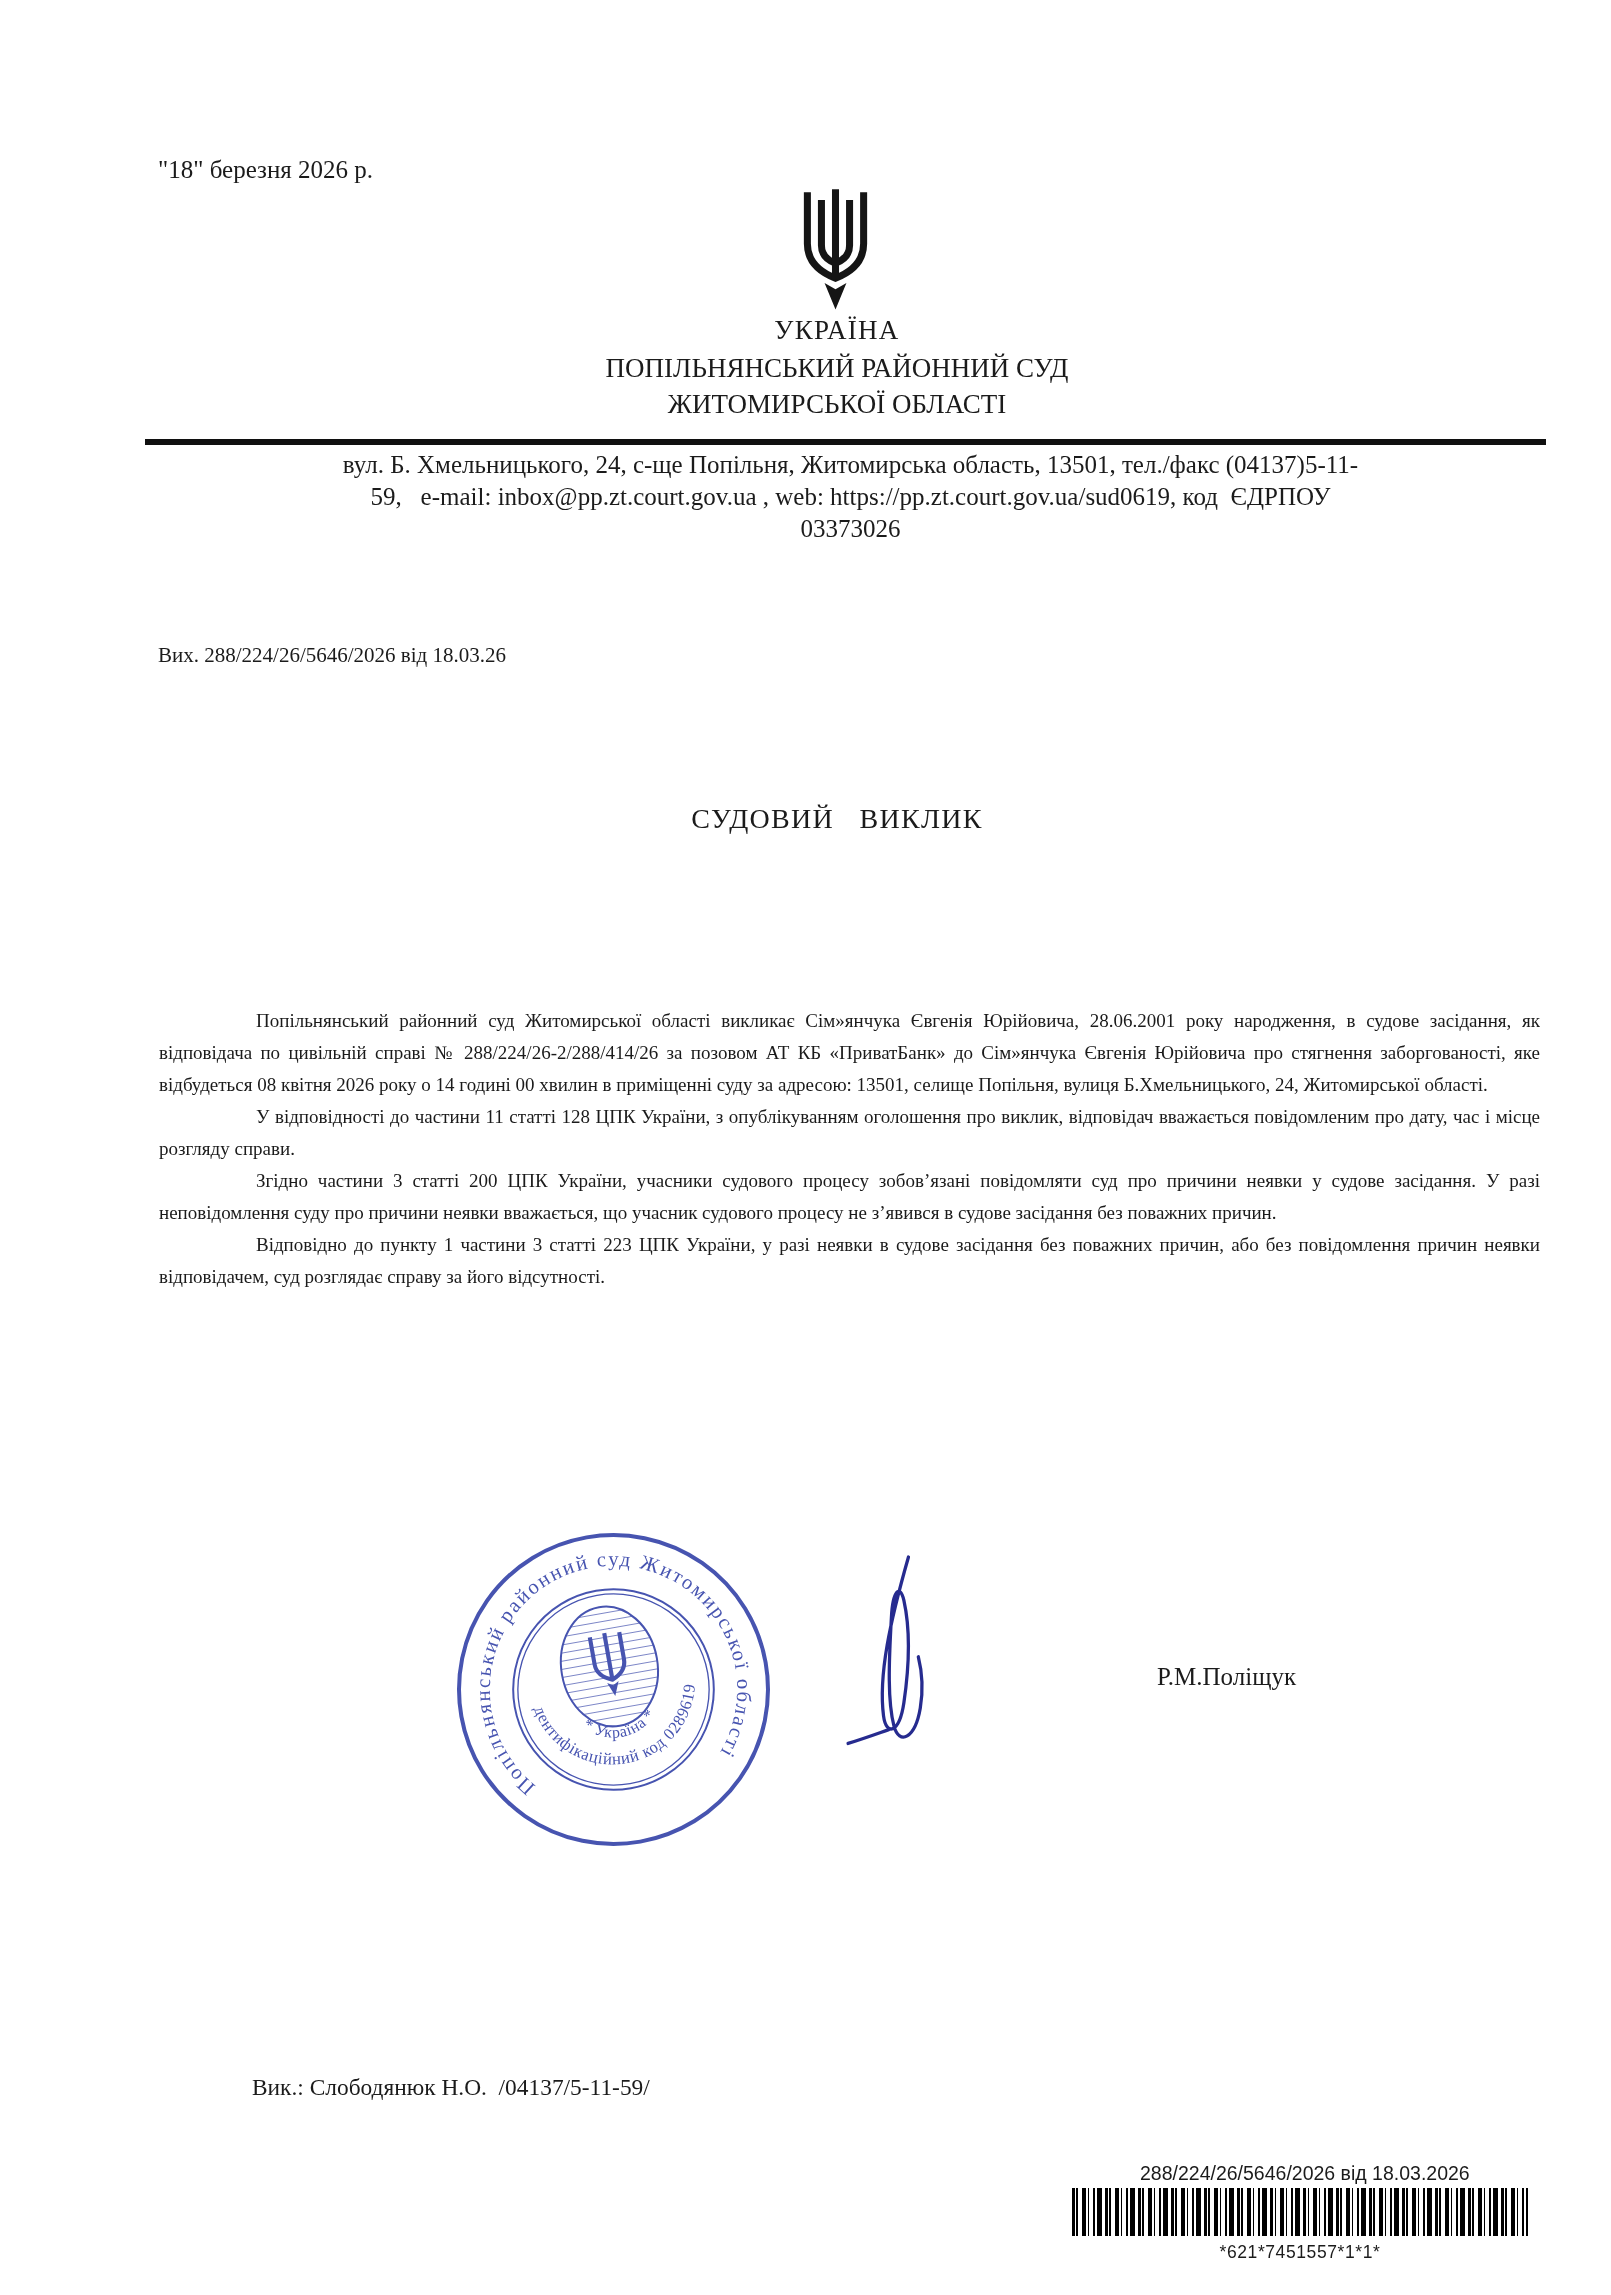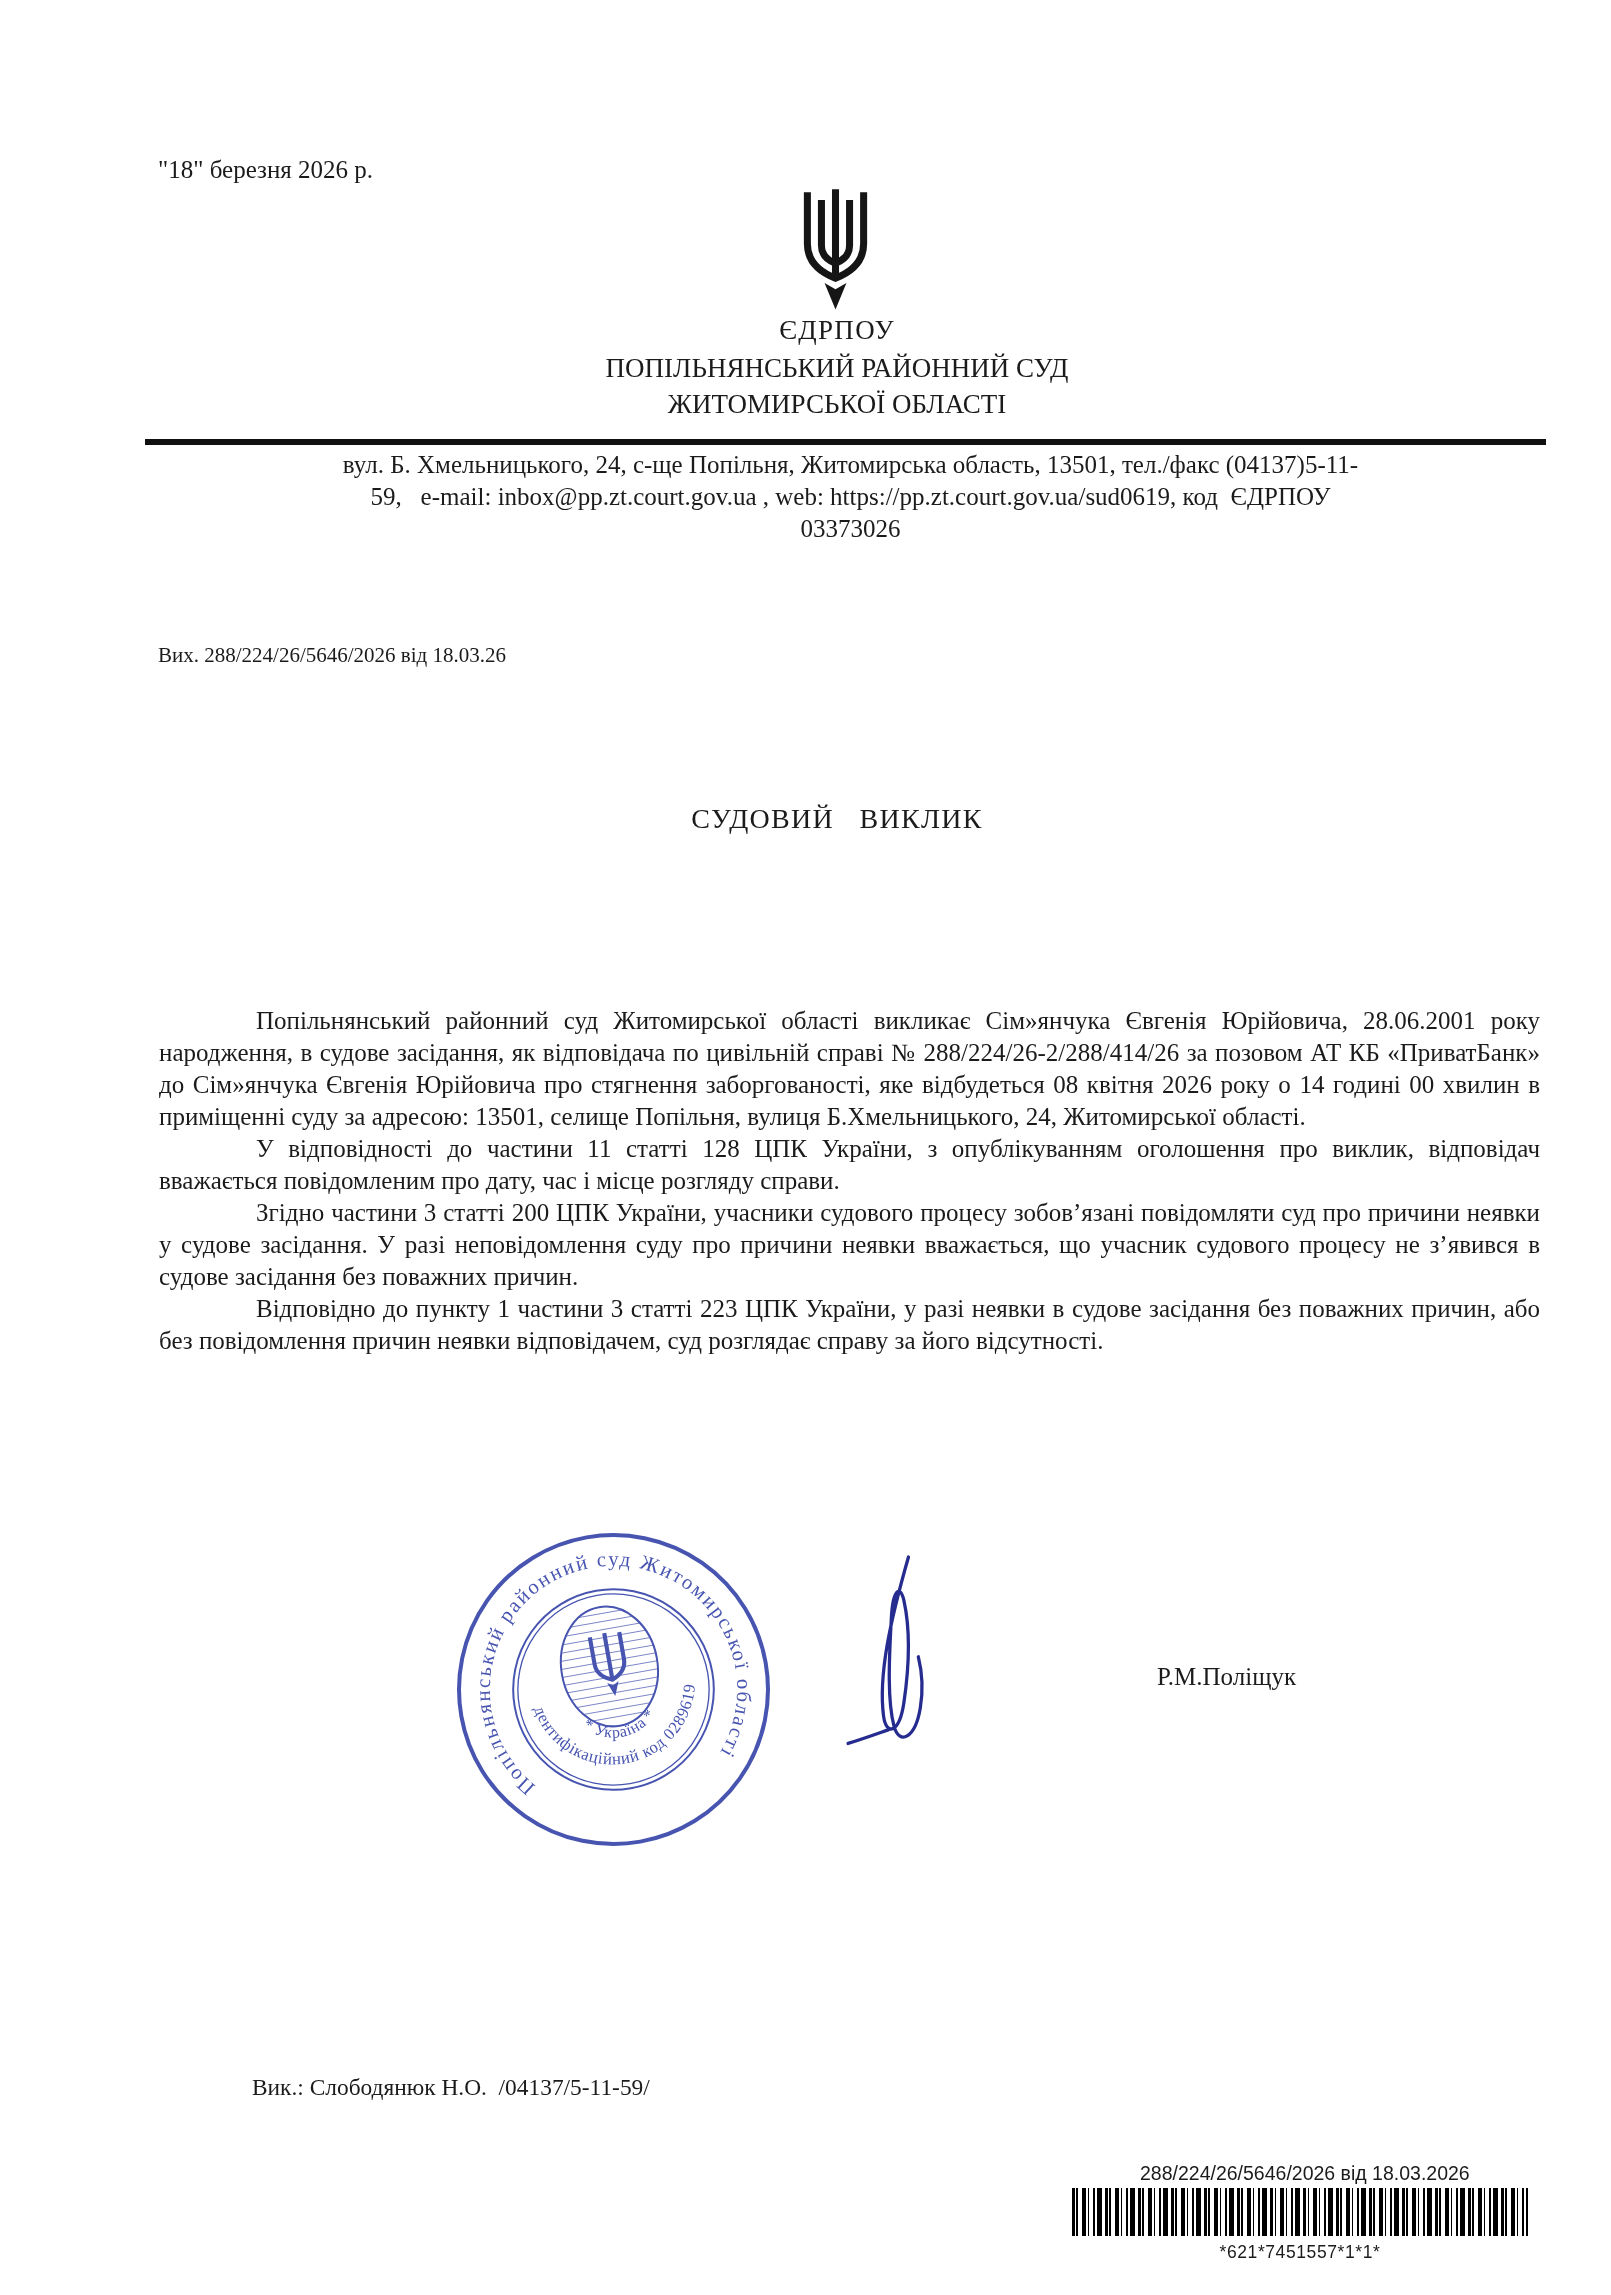--- a/index.html
+++ b/index.html
@@ -16,21 +16,21 @@
   .emblem{left:796px;top:186px;width:79px;height:125px;}
   .header-box{left:292px;top:0;width:1090px;text-align:center;}
   .country{top:315px;font-size:27px;letter-spacing:1.3px;}
   .court-name{top:353px;font-size:27px;}
   .region{top:389px;font-size:27px;}
   .divider{left:145px;top:439px;width:1401px;height:5.8px;background:#101010;}
   .address-box{left:169px;top:449px;width:1363px;text-align:center;font-size:25px;line-height:32px;}
   .addr-line{display:block;white-space:pre;}
   .ref-line{left:158px;top:643px;font-size:21px;white-space:pre;}
   .doc-title{left:292px;top:803px;width:1090px;text-align:center;font-size:28px;letter-spacing:1.3px;word-spacing:17px;}
-  .body-text{left:159px;top:1005px;width:1381px;font-size:25px;line-height:32px;text-align:justify;}
+  .body-text{left:159px;top:1005px;width:1381px;font-size:19px;line-height:32px;text-align:justify;}
   .body-par{margin:0;text-indent:97px;}
   .judge-box{left:258px;top:1663px;font-size:25px;line-height:40px;}
   .judge-line{display:block;white-space:pre;}
   .judge-name{left:1157px;top:1663px;font-size:25px;white-space:pre;}
   .stamp{left:453px;top:1529px;width:321px;height:321px;transform:rotate(-10deg);opacity:0.88;}
   .signature{left:810px;top:1545px;width:151px;height:217px;}
   .executor-line{left:252px;top:2074px;font-size:23.4px;white-space:pre;}
   .footer-ref{left:1140px;top:2162px;font-size:19.5px;font-family:"Liberation Sans", sans-serif;white-space:pre;}
   .barcode{
     left:1072px;top:2188px;width:456px;height:48px;
@@ -55,21 +55,21 @@
 
   <svg class="abs emblem" viewBox="0 0 100 160">
     <g fill="none" stroke="#151515" stroke-width="9">
       <path d="M14 8 V74 Q14 104 50 118 Q86 104 86 74 V8"></path>
       <path d="M32 18 V76 Q32 92 50 99 Q68 92 68 76 V18"></path>
       <path d="M50 4 V120"></path>
     </g>
     <path d="M50 158 L36 124 L50 132 L64 124 Z" fill="#151515"></path>
   </svg>
 
-  <div class="abs header-box country">ЄДРПОУ</div>
+  <div class="abs header-box country">УКРАЇНА</div>
   <div class="abs header-box region">ЖИТОМИРСЬКОЇ ОБЛАСТІ</div>
   <div class="abs header-box court-name">ПОПІЛЬНЯНСЬКИЙ РАЙОННИЙ СУД</div>
 
   <div class="abs divider"></div>
 
   <div class="abs address-box">
     <span class="addr-line">вул. Б. Хмельницького, 24, с-ще Попільня, Житомирська область, 13501, тел./факс (04137)5-11-</span>
     <span class="addr-line">59,   e-mail: inbox@pp.zt.court.gov.ua , web: https://pp.zt.court.gov.ua/sud0619, код  ЄДРПОУ</span>
     <span class="addr-line">03373026</span>
   </div>

